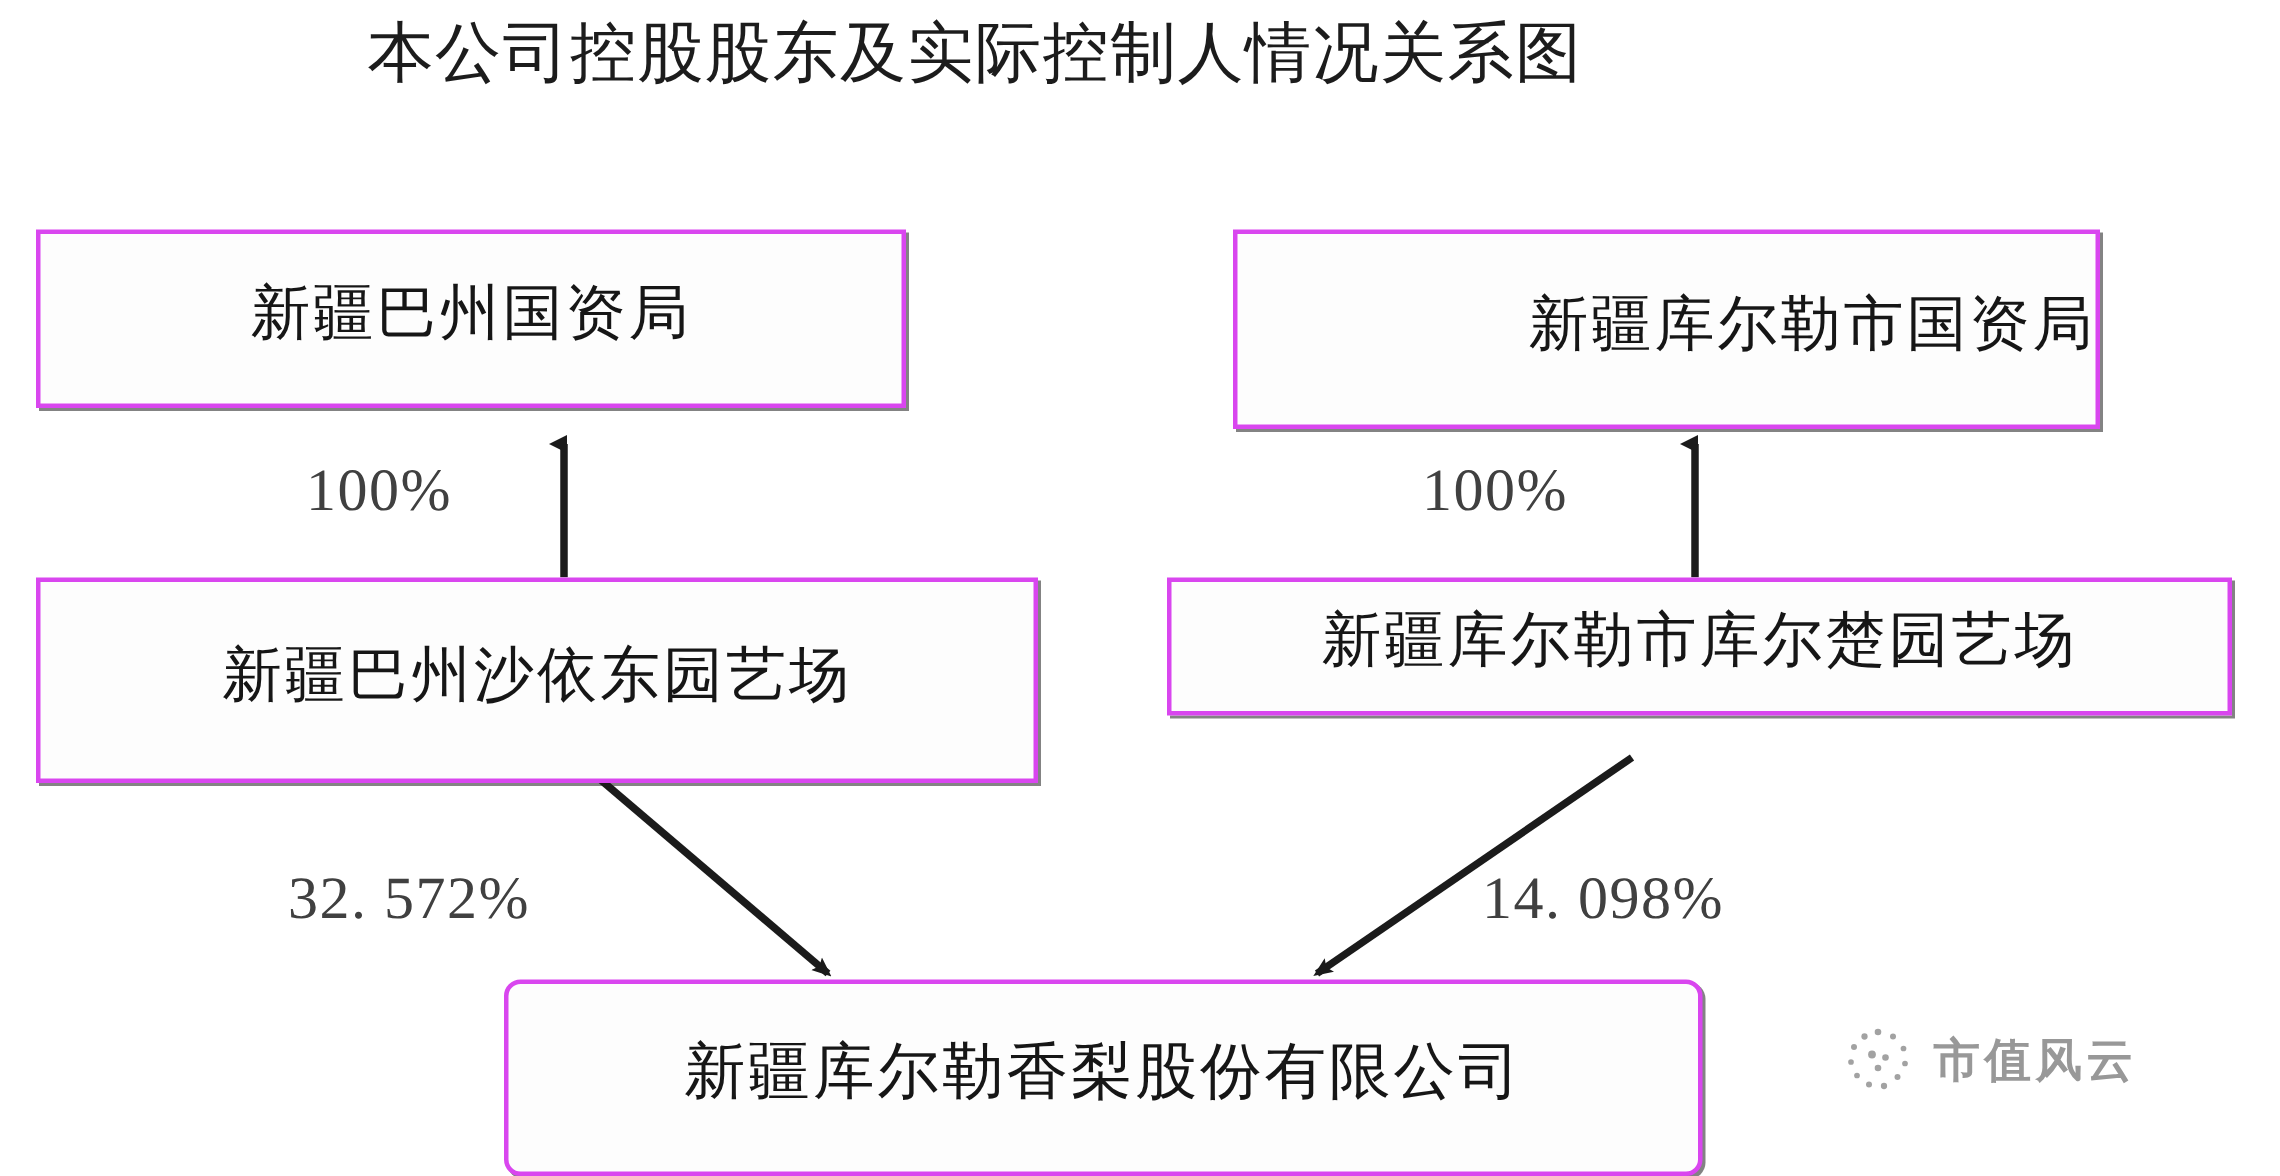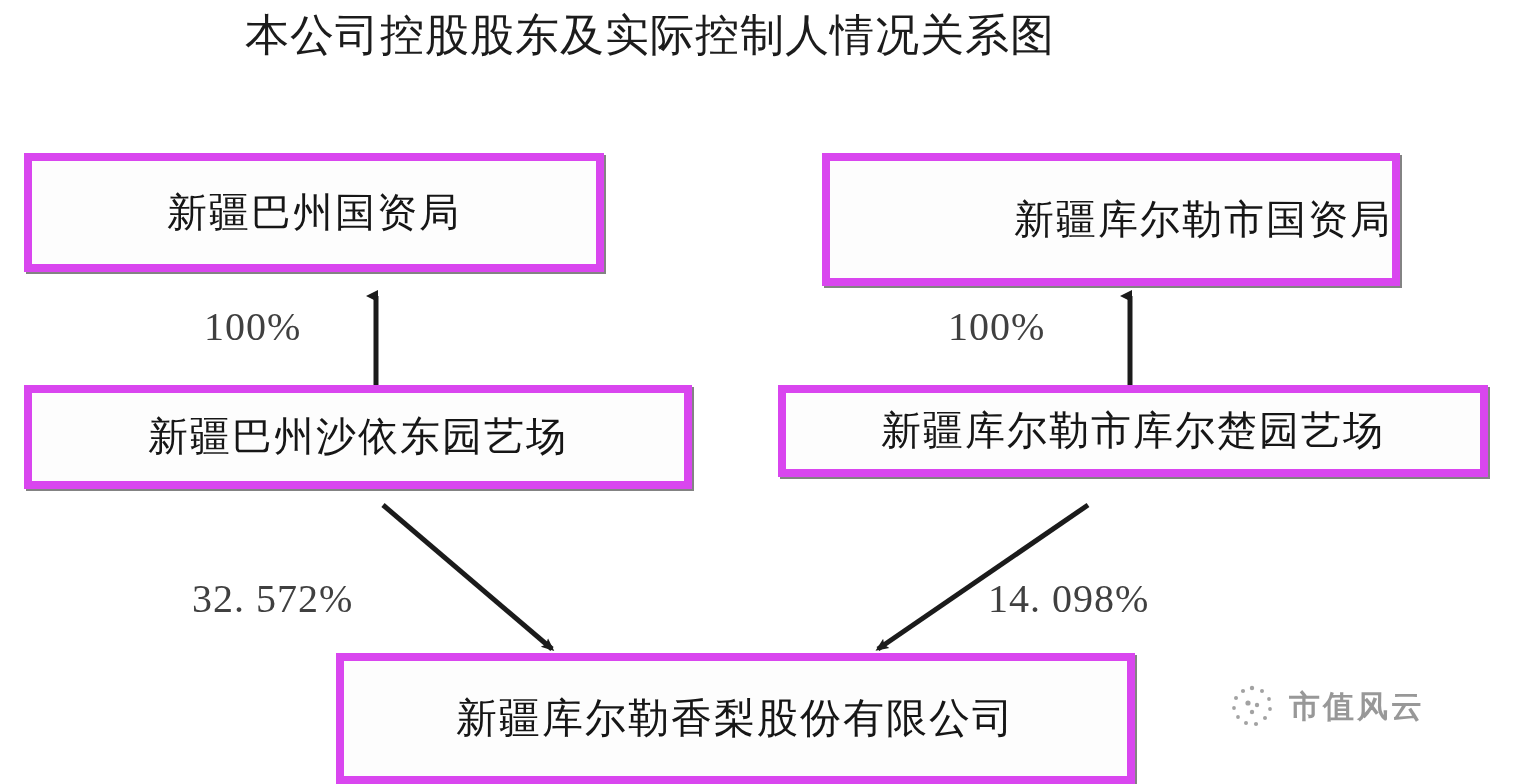--- a/index.html
+++ b/index.html
@@ -30,40 +30,41 @@
     letter-spacing: 1px;
     color: #1c1c1c;
     white-space: nowrap;
   }
 
   
   .node-box {
     position: absolute;
     box-sizing: border-box;
     background: #fdfdfd;
-    border: 8px solid #d946ef;
+    border: 3px solid #d946ef;
     box-shadow: 2px 2px 0 rgba(30,30,30,0.55);
     display: flex;
     align-items: center;
     justify-content: center;
+    font-family: Liberation Mono, monospace;
   }
   .node-label {
     font-size: 40px;
     line-height: 1.1;
     letter-spacing: 2px;
     color: #161616;
     white-space: nowrap;
     font-weight: 500;
   }
 
   #box-bazhou-sasac   { left: 24px;  top: 153px; width: 580px; height: 119px; }
   #box-korla-sasac    { left: 822px; top: 153px; width: 578px; height: 133px; justify-content: flex-end; }
-  #box-shayidong      { left: 24px;  top: 385px; width: 668px; height: 104px; }
+  #box-shayidong      { left: 24px;  top: 385px; width: 668px; height: 137px; }
   #box-kuerchu        { left: 778px; top: 385px; width: 710px; height: 92px; }
-  #box-company        { left: 336px; top: 653px; width: 799px; height: 131px; }
+  #box-company        { left: 336px; top: 653px; width: 799px; height: 131px; border-radius: 11px; }
   #box-company .node-label { font-size: 41px; }
 
   
   .edge-label {
     position: absolute;
     font-size: 40px;
     letter-spacing: 1px;
     color: #404040;
     white-space: nowrap;
     font-family: "Liberation Serif", "DejaVu Serif", serif;

